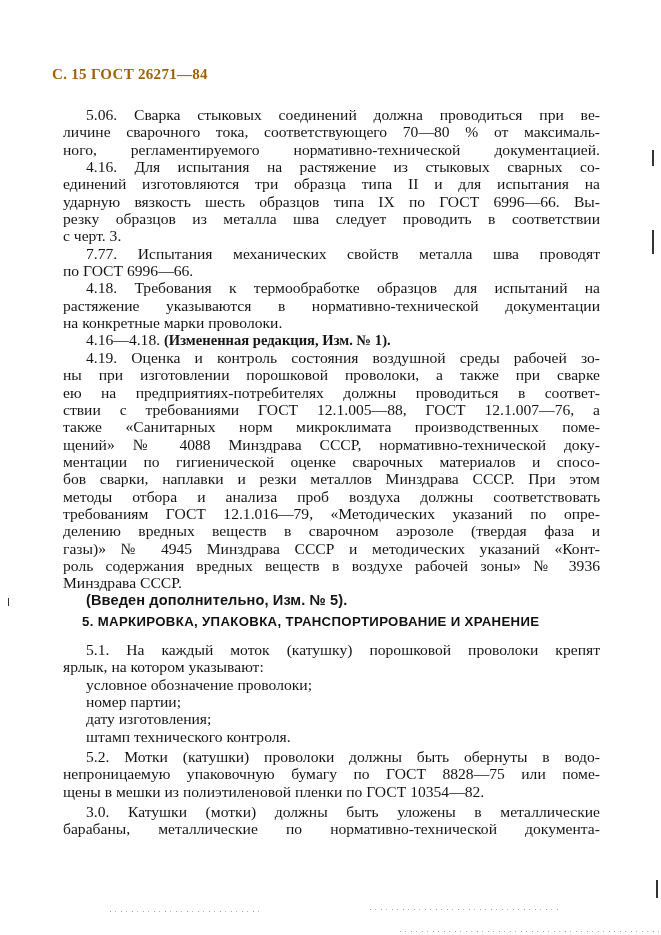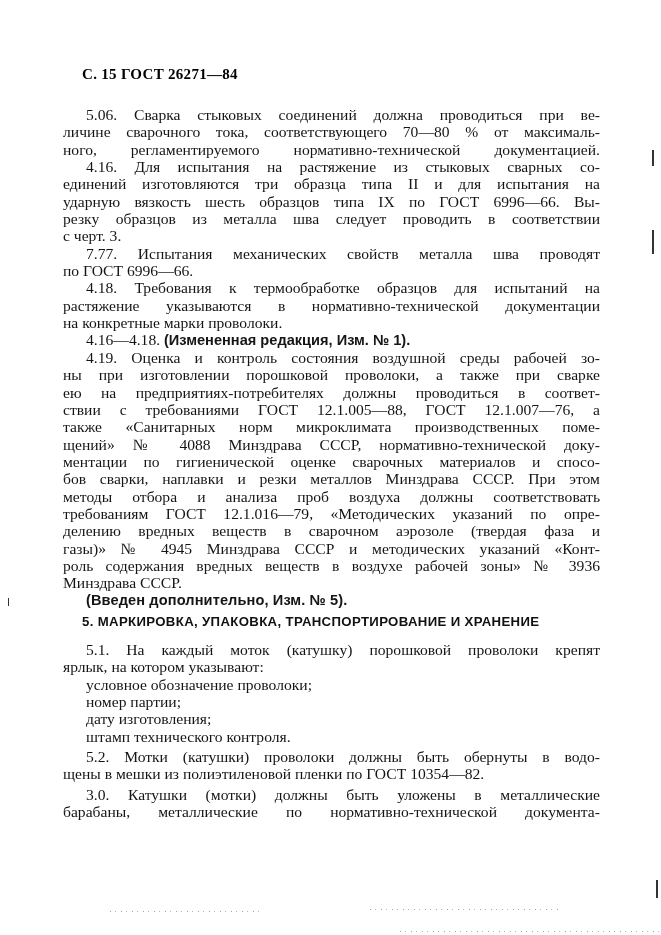--- a/index.html
+++ b/index.html
@@ -15,27 +15,27 @@
       color: #151515;
       font-family: "Liberation Serif", "DejaVu Serif", serif;
     }
     .page {
       position: absolute;
       left: 0; top: 0;
       width: 661px; height: 935px;
     }
     .header {
       position: absolute;
-      left: 82px;
+      left: 52px;
       top: 66px;
       font-family: "Liberation Serif", serif;
       font-weight: bold;
       font-size: 15px;
       letter-spacing: 0.3px;
-      color: #000000;
+      color: #a16207;
     }
     .body-text {
       position: absolute;
       left: 63px;
       top: 106px;
       width: 537px;
       font-size: 15.6px;
       line-height: 17.35px;
     }
     .line {
@@ -109,21 +109,21 @@
     <span class="line indent">4.16. Для испытания на растяжение из стыковых сварных со-</span>
     <span class="line">единений изготовляются три образца типа II и для испытания на</span>
     <span class="line">ударную вязкость шесть образцов типа IX по ГОСТ 6996—66. Вы-</span>
     <span class="line">резку образцов из металла шва следует проводить в соответствии</span>
     <span class="line last">с черт. 3.</span>
     <span class="line indent">7.77. Испытания механических свойств металла шва проводят</span>
     <span class="line last">по ГОСТ 6996—66.</span>
     <span class="line indent">4.18. Требования к термообработке образцов для испытаний на</span>
     <span class="line">растяжение указываются в нормативно-технической документации</span>
     <span class="line last">на конкретные марки проволоки.</span>
-    <span class="line indent last" style="text-align:left;"><span>4.16—4.18. </span><b style="font-family:Liberation Sans, sans-serif;font-size:14.6px;">(Измененная редакция, Изм. № 1).</b></span>
+    <span class="line indent last" style="text-align:left;"><span>4.16—4.18. </span><b style="font-family:Liberation Serif, serif;font-size:14.6px;">(Измененная редакция, Изм. № 1).</b></span>
     <span class="line indent">4.19. Оценка и контроль состояния воздушной среды рабочей зо-</span>
     <span class="line">ны при изготовлении порошковой проволоки, а также при сварке</span>
     <span class="line">ею на предприятиях-потребителях должны проводиться в соответ-</span>
     <span class="line">ствии с требованиями ГОСТ 12.1.005—88, ГОСТ 12.1.007—76, а</span>
     <span class="line">также «Санитарных норм микроклимата производственных поме-</span>
     <span class="line">щений» № 4088 Минздрава СССР, нормативно-технической доку-</span>
     <span class="line">ментации по гигиенической оценке сварочных материалов и спосо-</span>
     <span class="line">бов сварки, наплавки и резки металлов Минздрава СССР. При этом</span>
     <span class="line">методы отбора и анализа проб воздуха должны соответствовать</span>
     <span class="line">требованиям ГОСТ 12.1.016—79, «Методических указаний по опре-</span>
@@ -137,20 +137,21 @@
   <div class="section-title">5. МАРКИРОВКА, УПАКОВКА, ТРАНСПОРТИРОВАНИЕ И ХРАНЕНИЕ</div>
 
   <div class="body-text-2">
     <span class="line indent">5.1. На каждый моток (катушку) порошковой проволоки крепят</span>
     <span class="line last">ярлык, на котором указывают:</span>
     <span class="line list">условное обозначение проволоки;</span>
     <span class="line list">номер партии;</span>
     <span class="line list">дату изготовления;</span>
     <span class="line list">штамп технического контроля.</span>
     <span class="line indent gap">5.2. Мотки (катушки) проволоки должны быть обернуты в водо-</span>
+    <span class="line">непроницаемую упаковочную бумагу по ГОСТ 8828—75 или поме-</span>
     <span class="line last">щены в мешки из полиэтиленовой пленки по ГОСТ 10354—82.</span>
     <span class="line indent gap">3.0. Катушки (мотки) должны быть уложены в металлические</span>
     <span class="line">барабаны, металлические по нормативно-технической документа-</span>
   </div>
 
   <div class="speck" style="left:652px;top:150px;width:2px;height:16px;"></div>
   <div class="speck" style="left:652px;top:230px;width:2px;height:24px;"></div>
   <div class="speck" style="left:8px;top:598px;width:1px;height:8px;"></div>
   <div class="speck" style="left:656px;top:880px;width:2px;height:18px;"></div>
   <div class="noise-band" style="left:110px;top:911px;width:150px;"></div>

